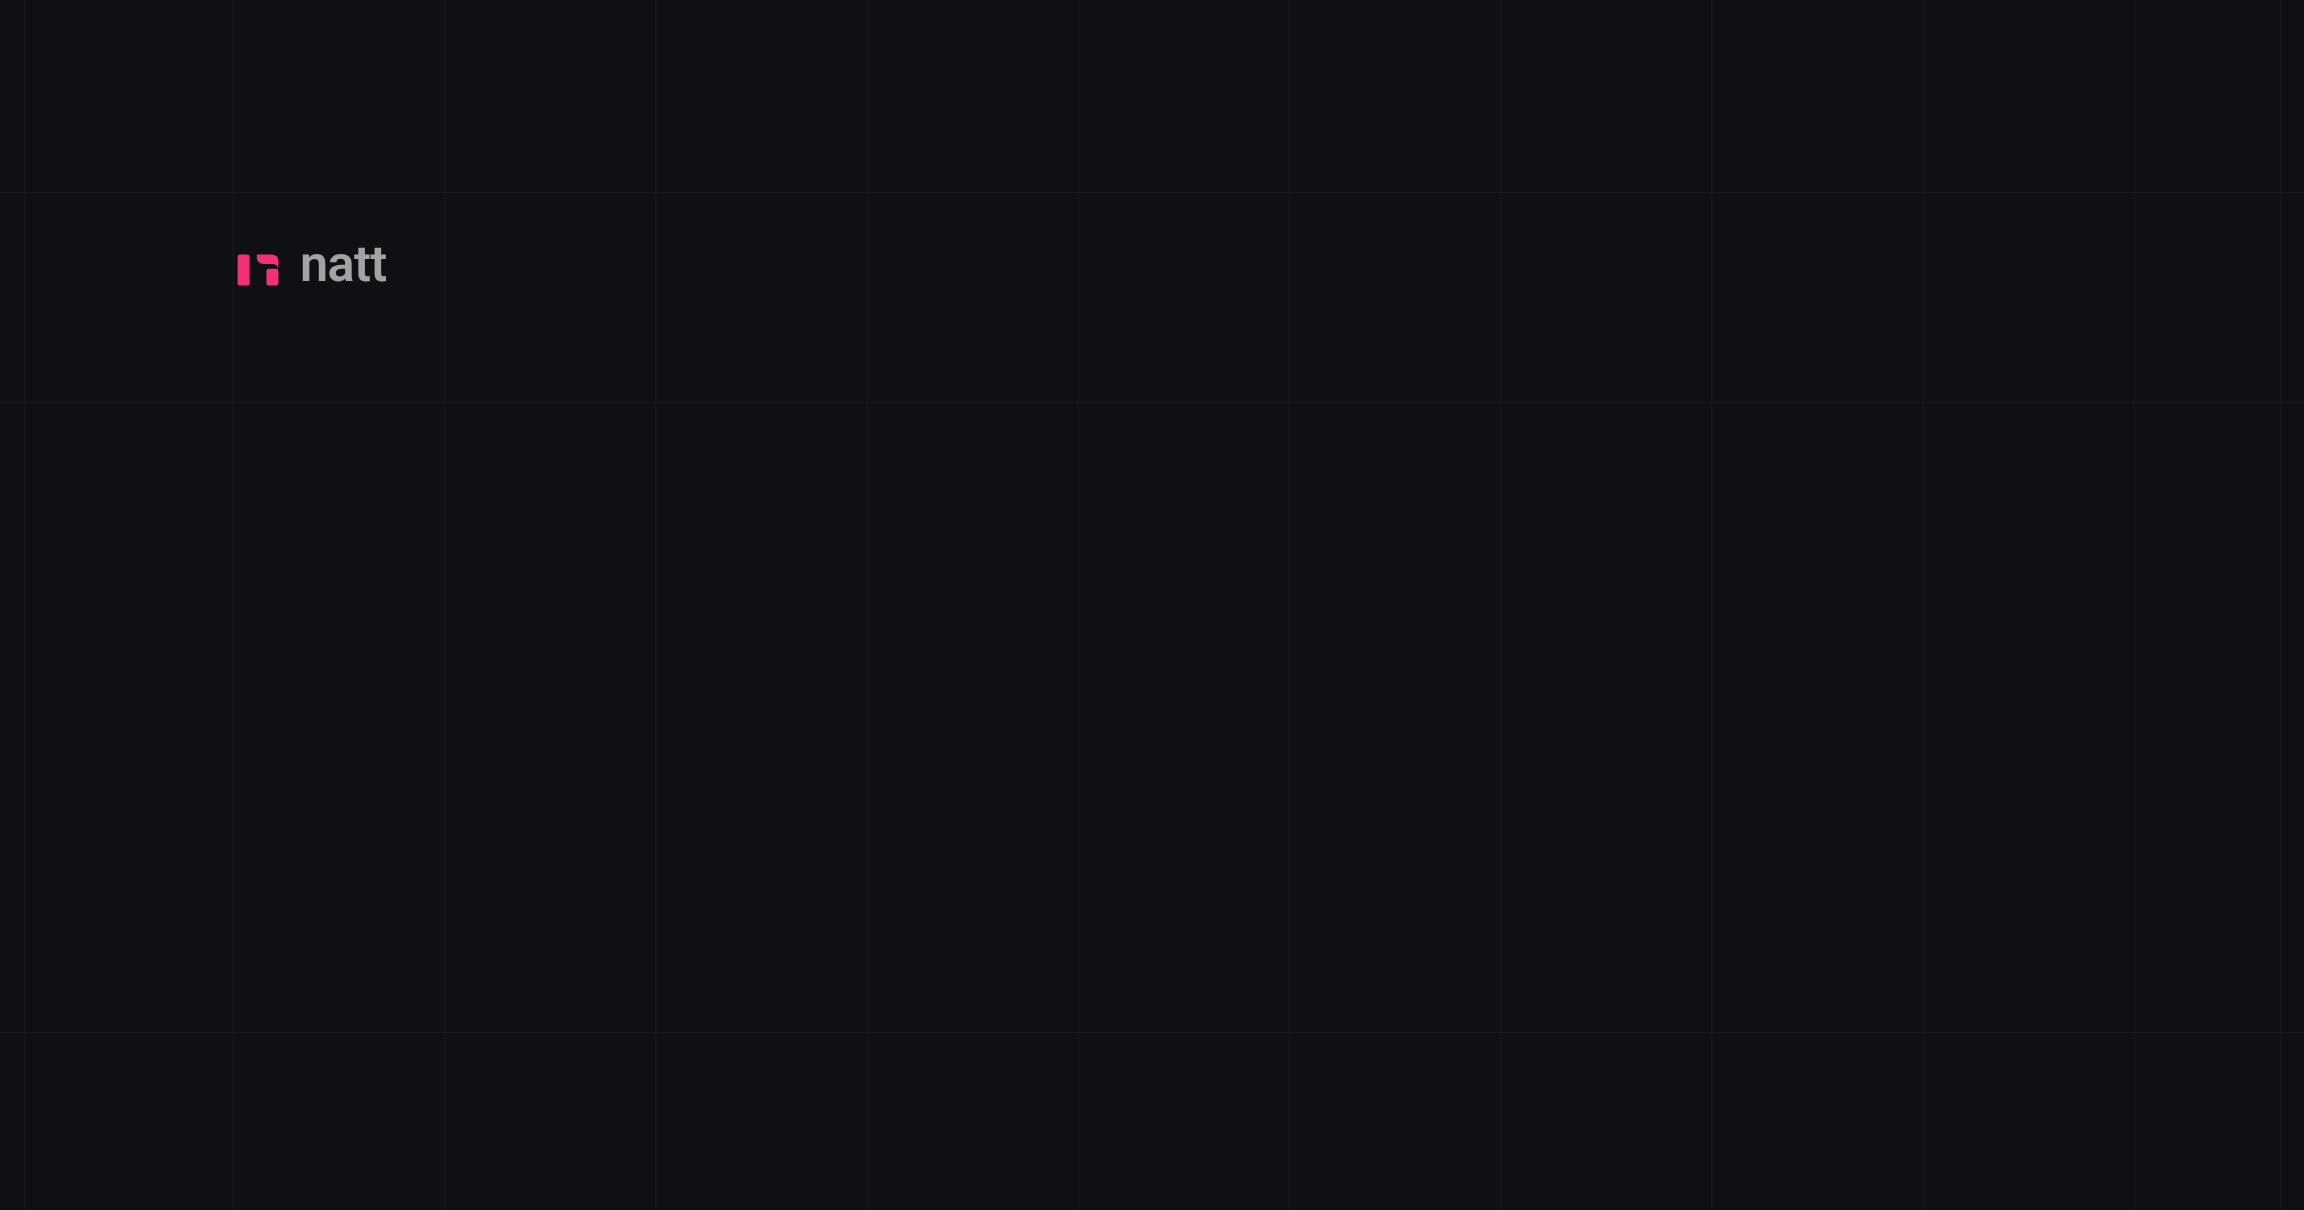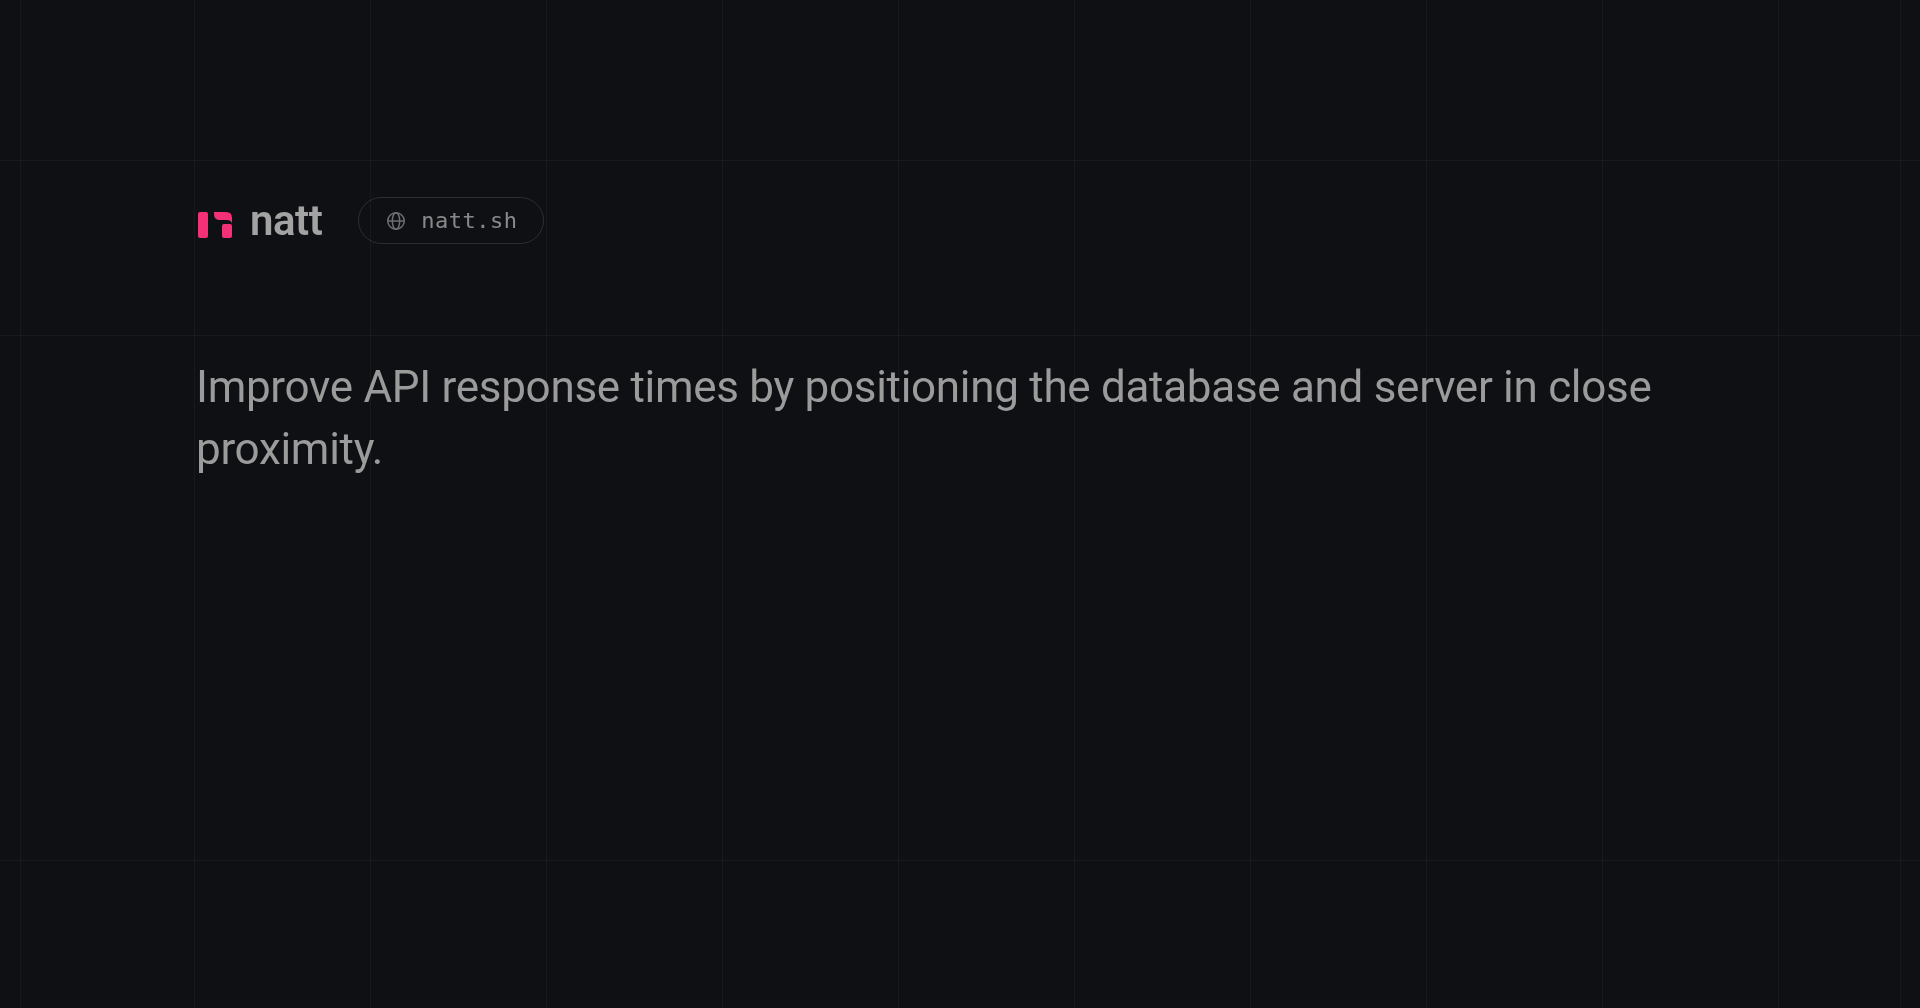--- a/index.html
+++ b/index.html
@@ -140,26 +140,15 @@
     <div class="brand">
       <span class="logo-icon">
         <svg viewBox="0 0 38 38" width="38" height="38">
           <rect x="2" y="10" width="10" height="26" rx="2" fill="#f43076"></rect>
           <path d="M 18 10 L 30 10 Q 36 10 36 16 L 36 22 Q 36 18 30 18 L 24 18 Q 18 18 18 12 Z" fill="#f43076"></path>
           <rect x="26" y="22" width="10" height="14" rx="2" fill="#f43076"></rect>
         </svg>
       </span>
       <span class="brand-name">natt</span>
     </div>
-    <div class="domain-pill">
-      <span class="globe-icon">
-        <svg viewBox="0 0 24 24" width="22" height="22" fill="none" stroke="#bdbdbd" stroke-width="1.6">
-          <circle cx="12" cy="12" r="9"></circle>
-          <ellipse cx="12" cy="12" rx="4" ry="9"></ellipse>
-          <line x1="3" y1="12" x2="21" y2="12"></line>
-        </svg>
-      </span>
-      <span class="domain-text">natt.sh</span>
-    </div>
   </div>
 
-  <p class="subtitle">Improve API response times by positioning the database and server in close proximity.</p>
 </div>
 
 </body></html>

